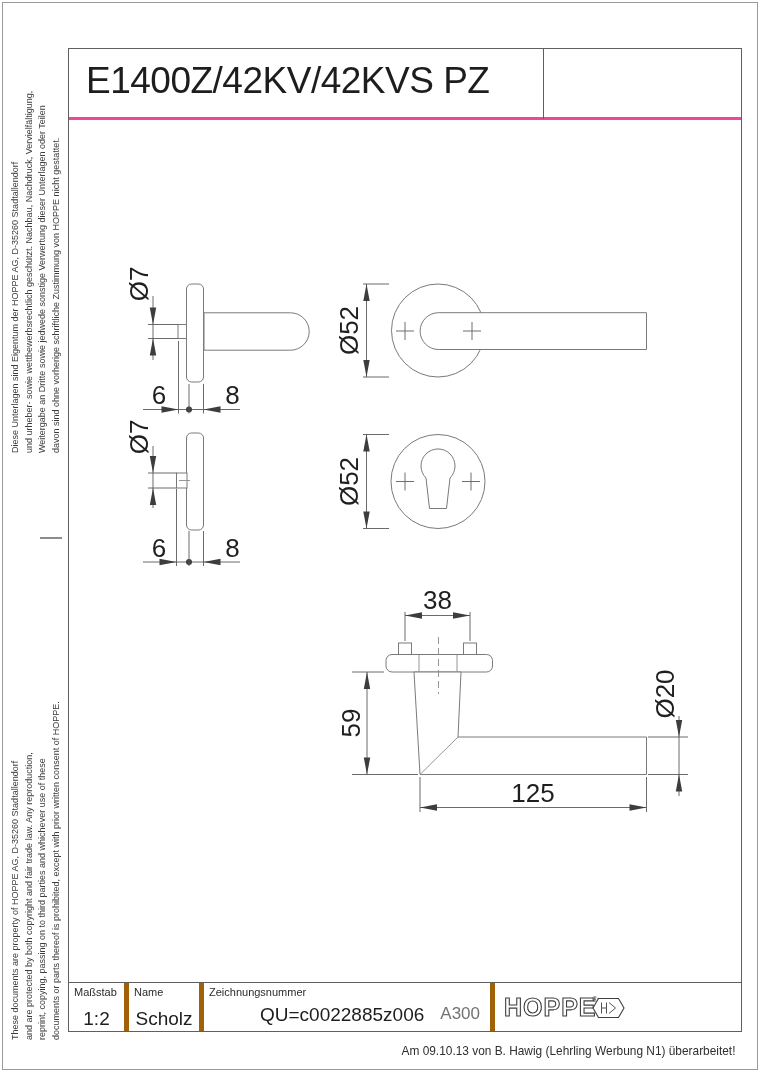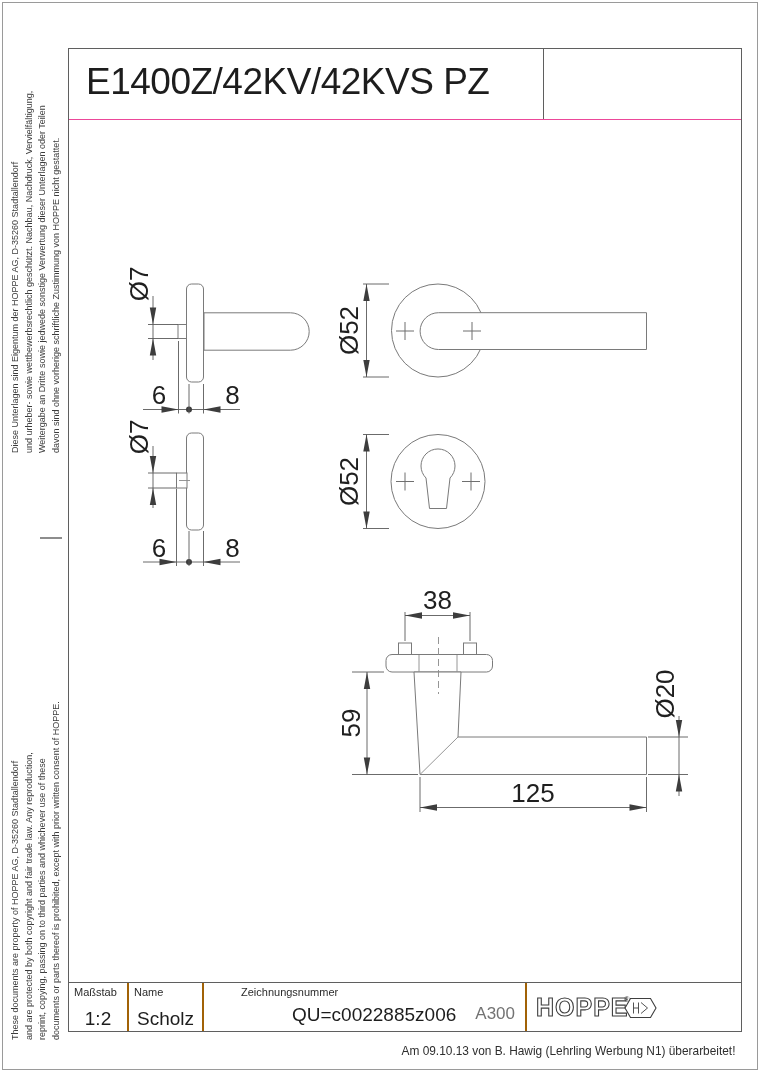--- a/index.html
+++ b/index.html
@@ -4,27 +4,27 @@
 <style>
   html,body{margin:0;padding:0;background:#fff;}
   .page{position:relative;width:763px;height:1080px;background:#fff;overflow:hidden;
         font-family:"Liberation Sans",sans-serif;color:#222;}
   .page-border{position:absolute;left:2px;top:2px;width:756px;height:1068px;
         border:1px solid #9a9a9a;box-sizing:border-box;}
   .center-tick{position:absolute;left:40px;top:537px;width:22px;height:2px;background:#8d8d8d;}
   .frame{position:absolute;left:68px;top:48px;width:674px;height:984px;
         border:1px solid #5f5f5f;box-sizing:border-box;}
   .title-bar{position:absolute;left:0;top:0;width:100%;height:71px;
-        border-bottom:1px solid #ec4899;box-sizing:border-box;}
+        border-bottom:3px solid #ec4899;box-sizing:border-box;}
   .title-divider{position:absolute;left:474px;top:0;width:1px;height:70px;background:#5f5f5f;}
   .drawing-title{position:absolute;left:17px;top:50%;transform:translateY(-54%);
         font-size:37px;letter-spacing:-0.5px;color:#1d1d1d;white-space:nowrap;}
   .title-block{position:absolute;left:0;bottom:0;width:100%;height:49px;
         border-top:1px solid #5f5f5f;box-sizing:border-box;display:flex;}
-  .tb-cell{position:relative;height:100%;border-right:2px solid #a16207;box-sizing:border-box;}
+  .tb-cell{position:relative;height:100%;border-right:5px solid #a16207;box-sizing:border-box;}
   .tb-cell:last-child{border-right:none;}
   .tb-label{position:absolute;left:5px;top:3px;font-size:11px;color:#2b2b2b;white-space:nowrap;}
   .tb-value{position:absolute;left:0;right:0;bottom:1px;text-align:center;font-size:19px;color:#1d1d1d;}
   .tb-number-row{position:absolute;left:0;right:0;bottom:5px;display:flex;align-items:flex-start;padding:0 10px 0 56px;}
   .tb-number{font-size:19px;color:#1d1d1d;}
   .tb-rev{font-size:17px;color:#737373;margin-left:auto;}
   .v-text{position:absolute;transform:rotate(-90deg);transform-origin:0 0;
         font-size:9px;line-height:13.5px;color:#3c3c3c;white-space:nowrap;}
   .v-line{display:block;}
   .note{position:absolute;top:1043px;right:28px;font-size:13.5px;color:#2e2e2e;
@@ -74,21 +74,21 @@
 
     <div class="title-block">
       <div class="tb-cell" style="width:60px;">
         <div class="tb-label">Maßstab</div>
         <div class="tb-value">1:2</div>
       </div>
       <div class="tb-cell" style="width:75px;">
         <div class="tb-label">Name</div>
         <div class="tb-value">Scholz</div>
       </div>
-      <div class="tb-cell" style="width:291px;margin-left:32px;">
+      <div class="tb-cell" style="width:291px;">
         <div class="tb-label">Zeichnungsnummer</div>
         <div class="tb-number-row">
           <span class="tb-number">QU=c0022885z006</span>
           <span class="tb-rev">A300</span>
         </div>
       </div>
       <div class="tb-cell" style="width:137px;">
         <svg class="logo-svg" width="122" height="32" viewBox="0 0 122 32">
           <text x="1" y="24" class="logo-text">HOPPE</text>
           <text x="89" y="10" class="logo-reg">®</text>

